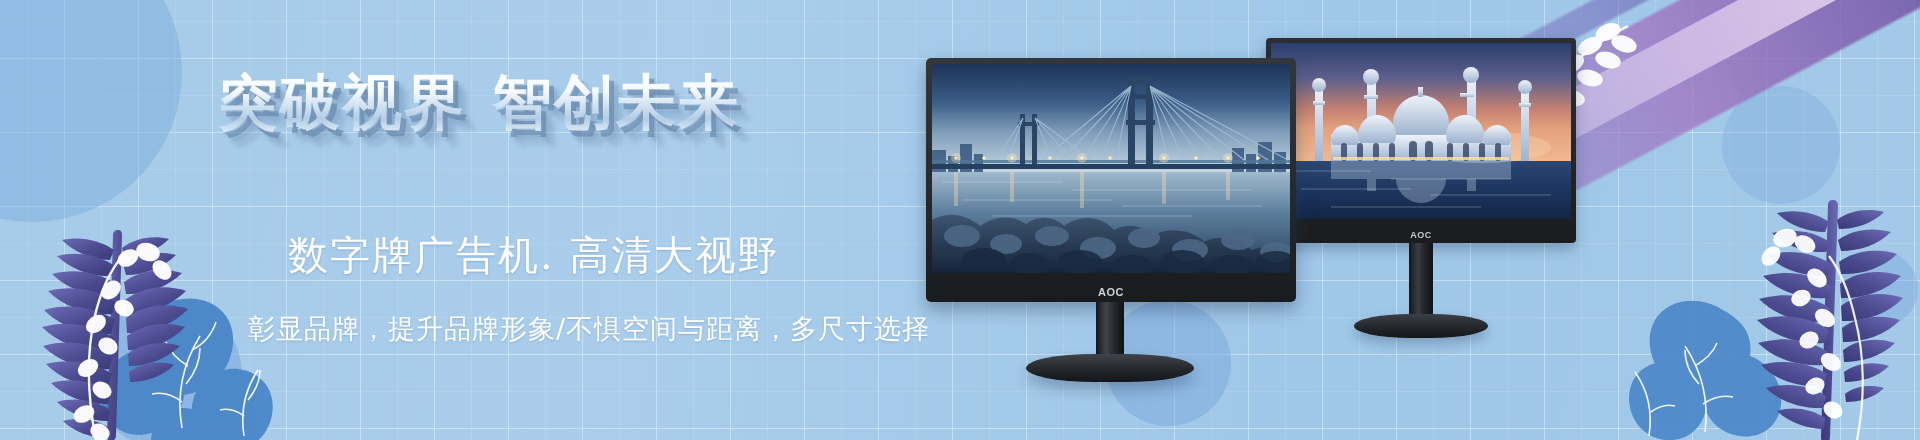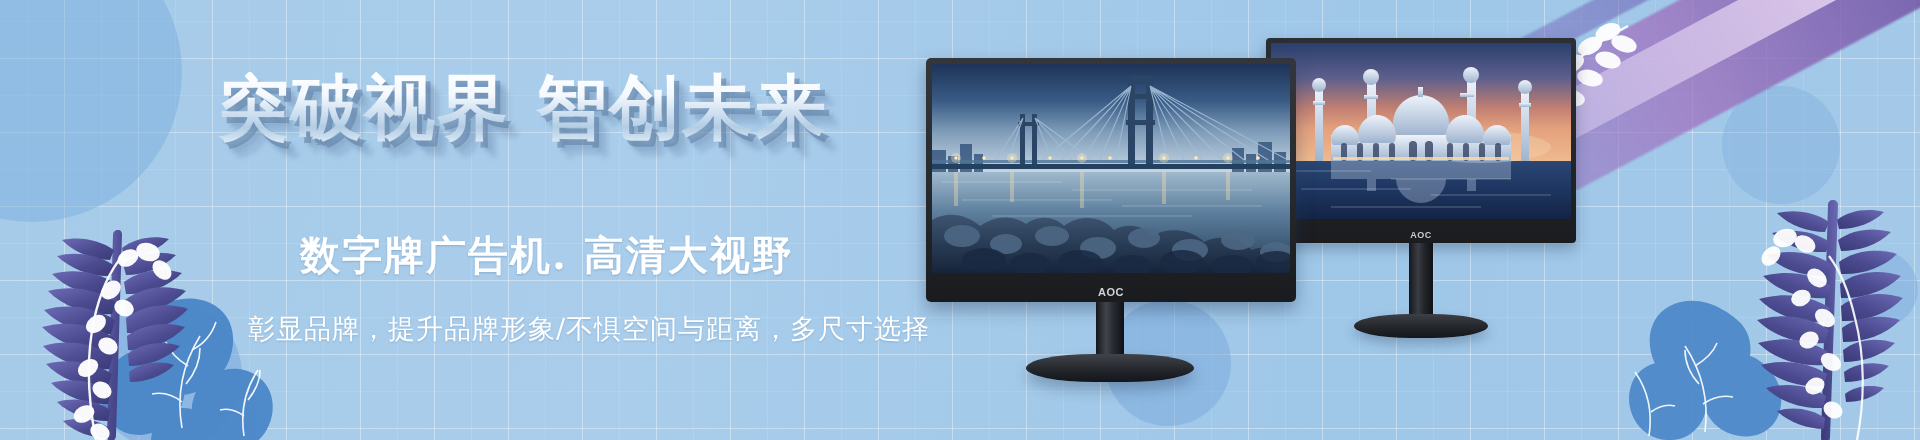--- a/index.html
+++ b/index.html
@@ -55,37 +55,36 @@
   .c-small{left:1840px;top:250px;width:78px;height:78px;background:rgba(125,170,222,.45);}
   
   .foliage{position:absolute;pointer-events:none;}
   .fol-left{left:-24px;top:178px;width:320px;height:262px;}
   .fol-right{right:1px;top:160px;width:300px;height:280px;}
   .fol-topright{right:270px;top:14px;width:160px;height:150px;}
   
   .text-block{position:absolute;left:0;top:0;width:980px;height:440px;}
   .headline{
     position:absolute;left:218px;top:72px;
-    font-size:71px;line-height:1;letter-spacing:2px;font-weight:700;
+    font-size:60px;line-height:1;letter-spacing:2px;font-weight:700;
     font-family:"DejaVu Sans","Liberation Sans",sans-serif;
     color:#f2f7fc;
     background:linear-gradient(180deg,#ffffff 0%,#f4f9fd 32%,#cfe0f0 58%,#b3cde4 78%,#dceaf6 100%);
     -webkit-background-clip:text;background-clip:text;
     -webkit-text-fill-color:transparent;
     filter:drop-shadow(5px 6px 0 rgba(92,124,160,.55)) drop-shadow(9px 10px 2px rgba(80,110,148,.32));
     white-space:nowrap;
   }
   .headline .gap{display:inline-block;width:26px;}
   .subtitle{
     position:absolute;left:288px;top:232px;
-    font-size:40px;line-height:1.15;letter-spacing:2px;font-weight:700;
+    font-size:40px;line-height:1.15;letter-spacing:2px;font-weight:400;
     font-family:"DejaVu Serif","Liberation Serif",serif;
     color:#ffffff;white-space:nowrap;
     text-shadow:0 1px 2px rgba(80,115,155,.35);
-    padding-left:12px;
   }
   .tagline{
     position:absolute;left:248px;top:313px;
     font-size:27px;line-height:1.2;letter-spacing:1px;font-weight:400;
     font-family:"DejaVu Sans","Liberation Sans",sans-serif;
     color:#ffffff;white-space:nowrap;
     text-shadow:0 1px 2px rgba(80,115,155,.30);
   }
   
   .monitors{position:absolute;left:880px;top:0;width:1040px;height:440px;margin-left:31px;}

